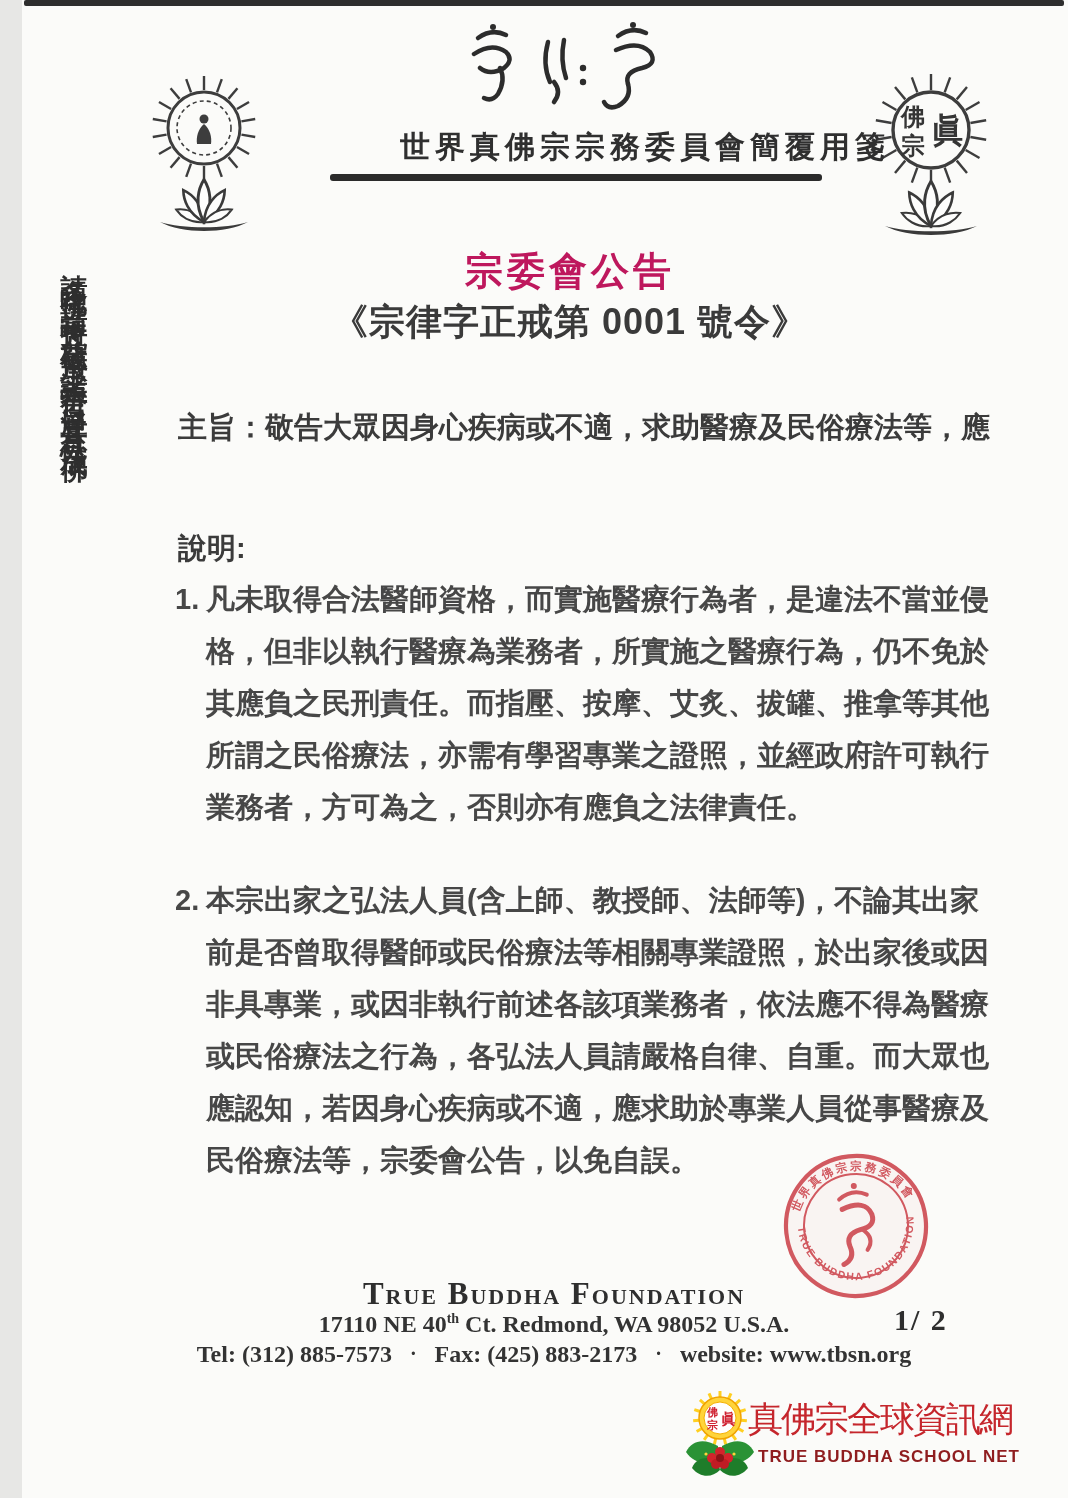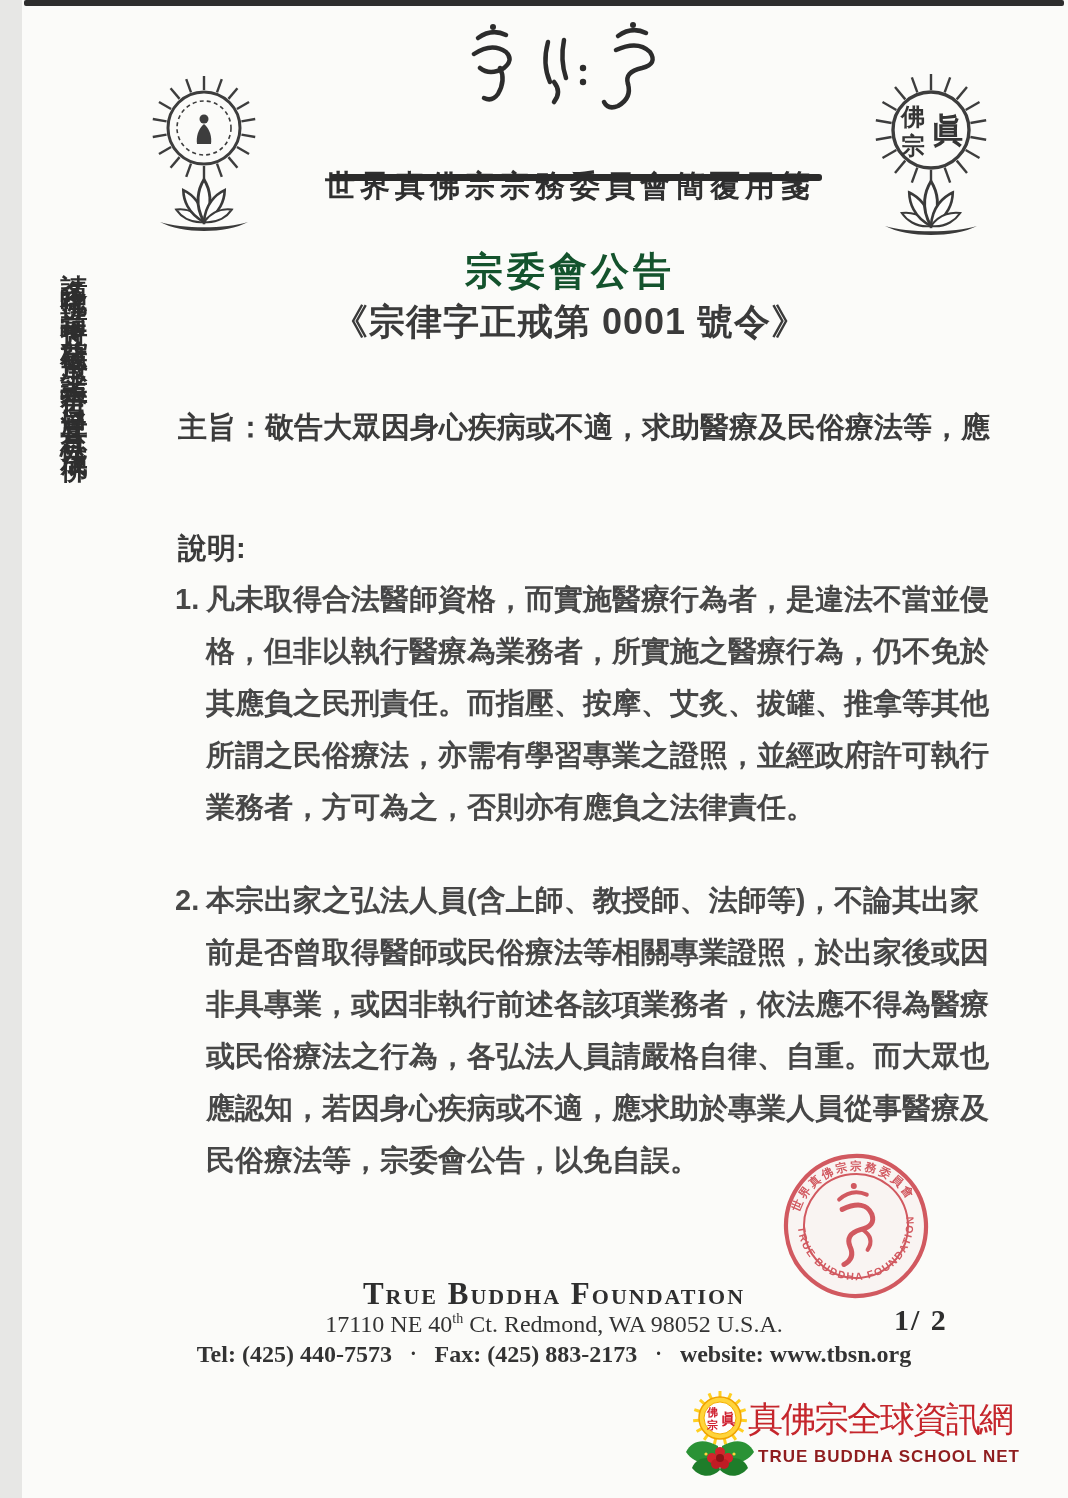--- a/index.html
+++ b/index.html
@@ -9,26 +9,26 @@
     font-family:"Liberation Sans", sans-serif;
     color:#424242;
   }
   .scan-strip{position:absolute;left:0;top:0;width:22px;height:1498px;background:#e7e7e5;}
   .scan-topline{position:absolute;left:24px;top:0;width:1040px;height:6px;background:#2e2e2e;border-radius:2px;}
   .abs{position:absolute;}
   .letterhead-title{
     left:250px;top:127px;width:640px;
     font-family:"Liberation Serif", serif;
     font-size:30px;font-weight:700;letter-spacing:5px;color:#2f2f2f;
-    white-space:nowrap;text-align:center;margin-top:39px;
+    white-space:nowrap;text-align:right;
   }
   .header-rule{left:330px;top:174px;width:492px;height:7px;background:#2b2b2b;border-radius:3px;}
   .announce-title{
     left:200px;top:246px;width:740px;text-align:center;
-    font-size:38px;font-weight:800;letter-spacing:4px;color:#14532d;white-space:nowrap;
+    font-size:38px;font-weight:800;letter-spacing:4px;color:#be185d;white-space:nowrap;
   }
   .decree-number{
     left:200px;top:298px;width:740px;text-align:center;
     font-size:36px;font-weight:800;letter-spacing:1px;color:#3a3a3a;white-space:nowrap;
   }
   .side-slogan{
     left:56px;top:252px;height:990px;
     writing-mode:vertical-rl;text-orientation:upright;
     font-size:27px;font-weight:700;letter-spacing:6.5px;color:#2e2e2e;
     font-family:"Liberation Serif", serif;
@@ -42,21 +42,21 @@
   .item-number{position:absolute;left:-31px;top:0;line-height:52px;font-size:29px;font-weight:600;}
   .seal-wrap{left:780px;top:1150px;width:152px;height:152px;opacity:.88;}
   .footer-org{
     left:254px;top:1276px;width:600px;text-align:center;
     font-family:"Liberation Serif", serif;font-variant:small-caps;
     font-size:31px;font-weight:700;letter-spacing:2px;color:#2e2e2e;white-space:nowrap;
   }
   .footer-addr{
     left:254px;top:1311px;width:600px;text-align:center;
     font-family:"Liberation Serif", serif;
-    font-size:24px;font-weight:400;color:#333;white-space:nowrap;
+    font-size:24px;font-weight:700;color:#333;white-space:nowrap;
   }
   .footer-addr sup{font-size:14px;}
   .footer-contact{
     left:104px;top:1341px;width:900px;text-align:center;
     font-family:"Liberation Serif", serif;
     font-size:24px;font-weight:700;color:#333;white-space:nowrap;
   }
   .footer-contact .sep{display:inline-block;margin:0 18px;font-size:20px;vertical-align:2px;}
   .page-number{
     left:894px;top:1303px;font-family:"Liberation Serif", serif;
@@ -227,21 +227,21 @@
       <path d="M -12 -24 Q 12 -32 17 -16 Q 20 -4 4 -2 Q -12 1 -8 14 Q -4 26 -16 31" stroke-width="5"></path>
       <path d="M 6 -2 Q 18 8 9 19" stroke-width="4"></path>
     </g>
   </g>
 </svg>
 
 <div class="abs footer-org">True Buddha Foundation</div>
 
 <div class="abs footer-addr"><span>17110 NE 40</span><sup>th</sup><span> Ct. Redmond, WA 98052 U.S.A.</span></div>
 
-<div class="abs footer-contact"><span>Tel: (425) 440-7573</span><span class="sep">·</span><span>Fax: (425) 883-2173</span><span class="sep">·</span><span>website: www.tbsn.org</span></div>
+<div class="abs footer-contact"><span>Tel: (312) 885-7573</span><span class="sep">·</span><span>Fax: (425) 883-2173</span><span class="sep">·</span><span>website: www.tbsn.org</span></div>
 
 <div class="abs page-number">1/ 2</div>
 
 <svg class="abs" style="left:684px;top:1388px" width="72" height="106" viewBox="0 0 72 106">
   <defs>
     <line id="rayG" x1="0" y1="-21" x2="0" y2="-27" stroke="#ffcf20" stroke-width="3"></line>
   </defs>
   <g transform="translate(36,30)">
     <use href="#rayG"></use>
       <use href="#rayG" transform="rotate(24)"></use>

